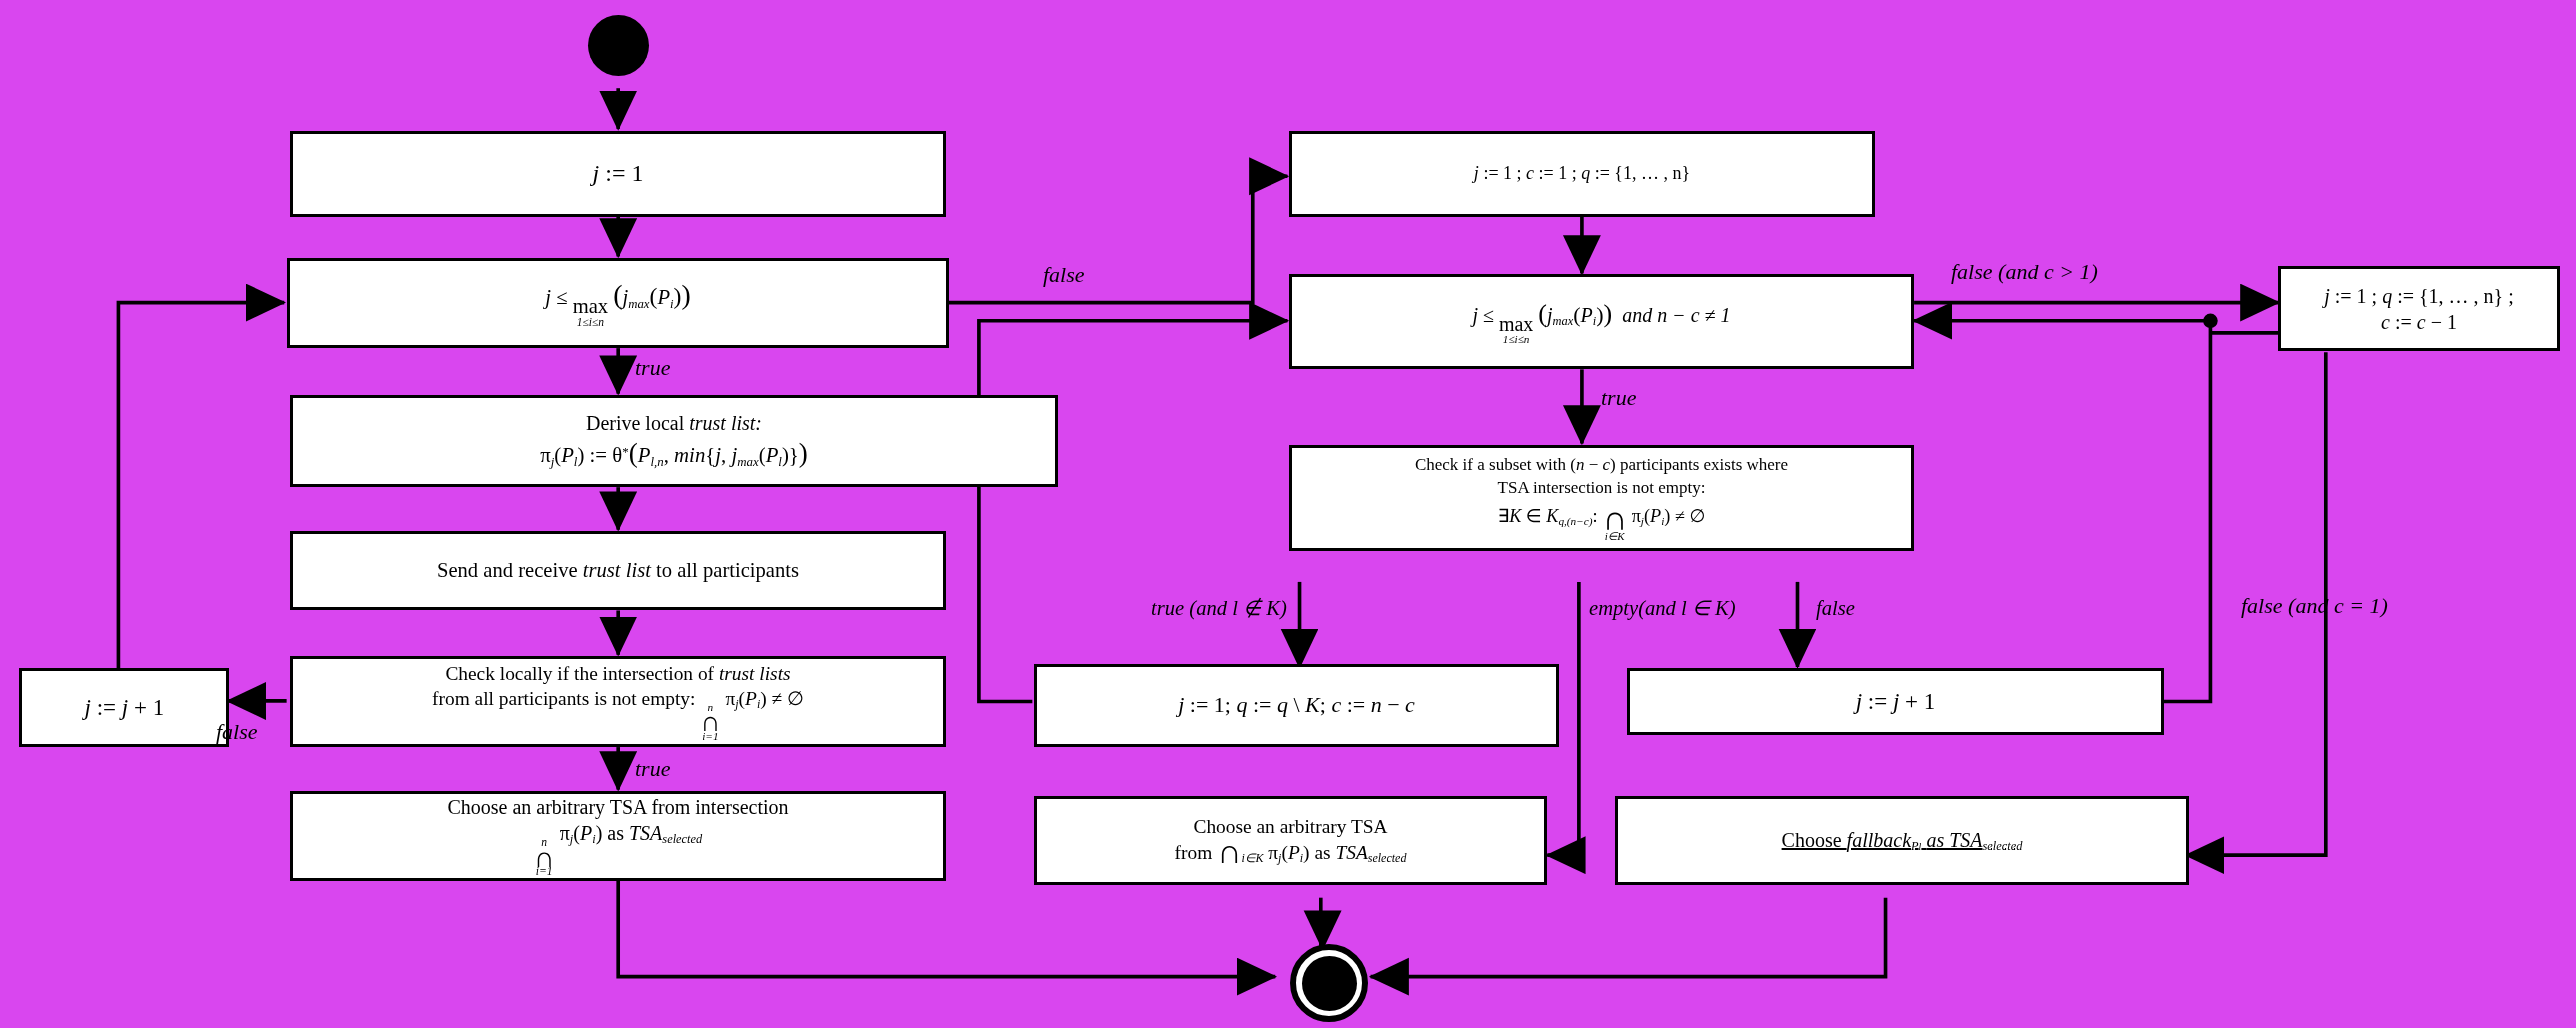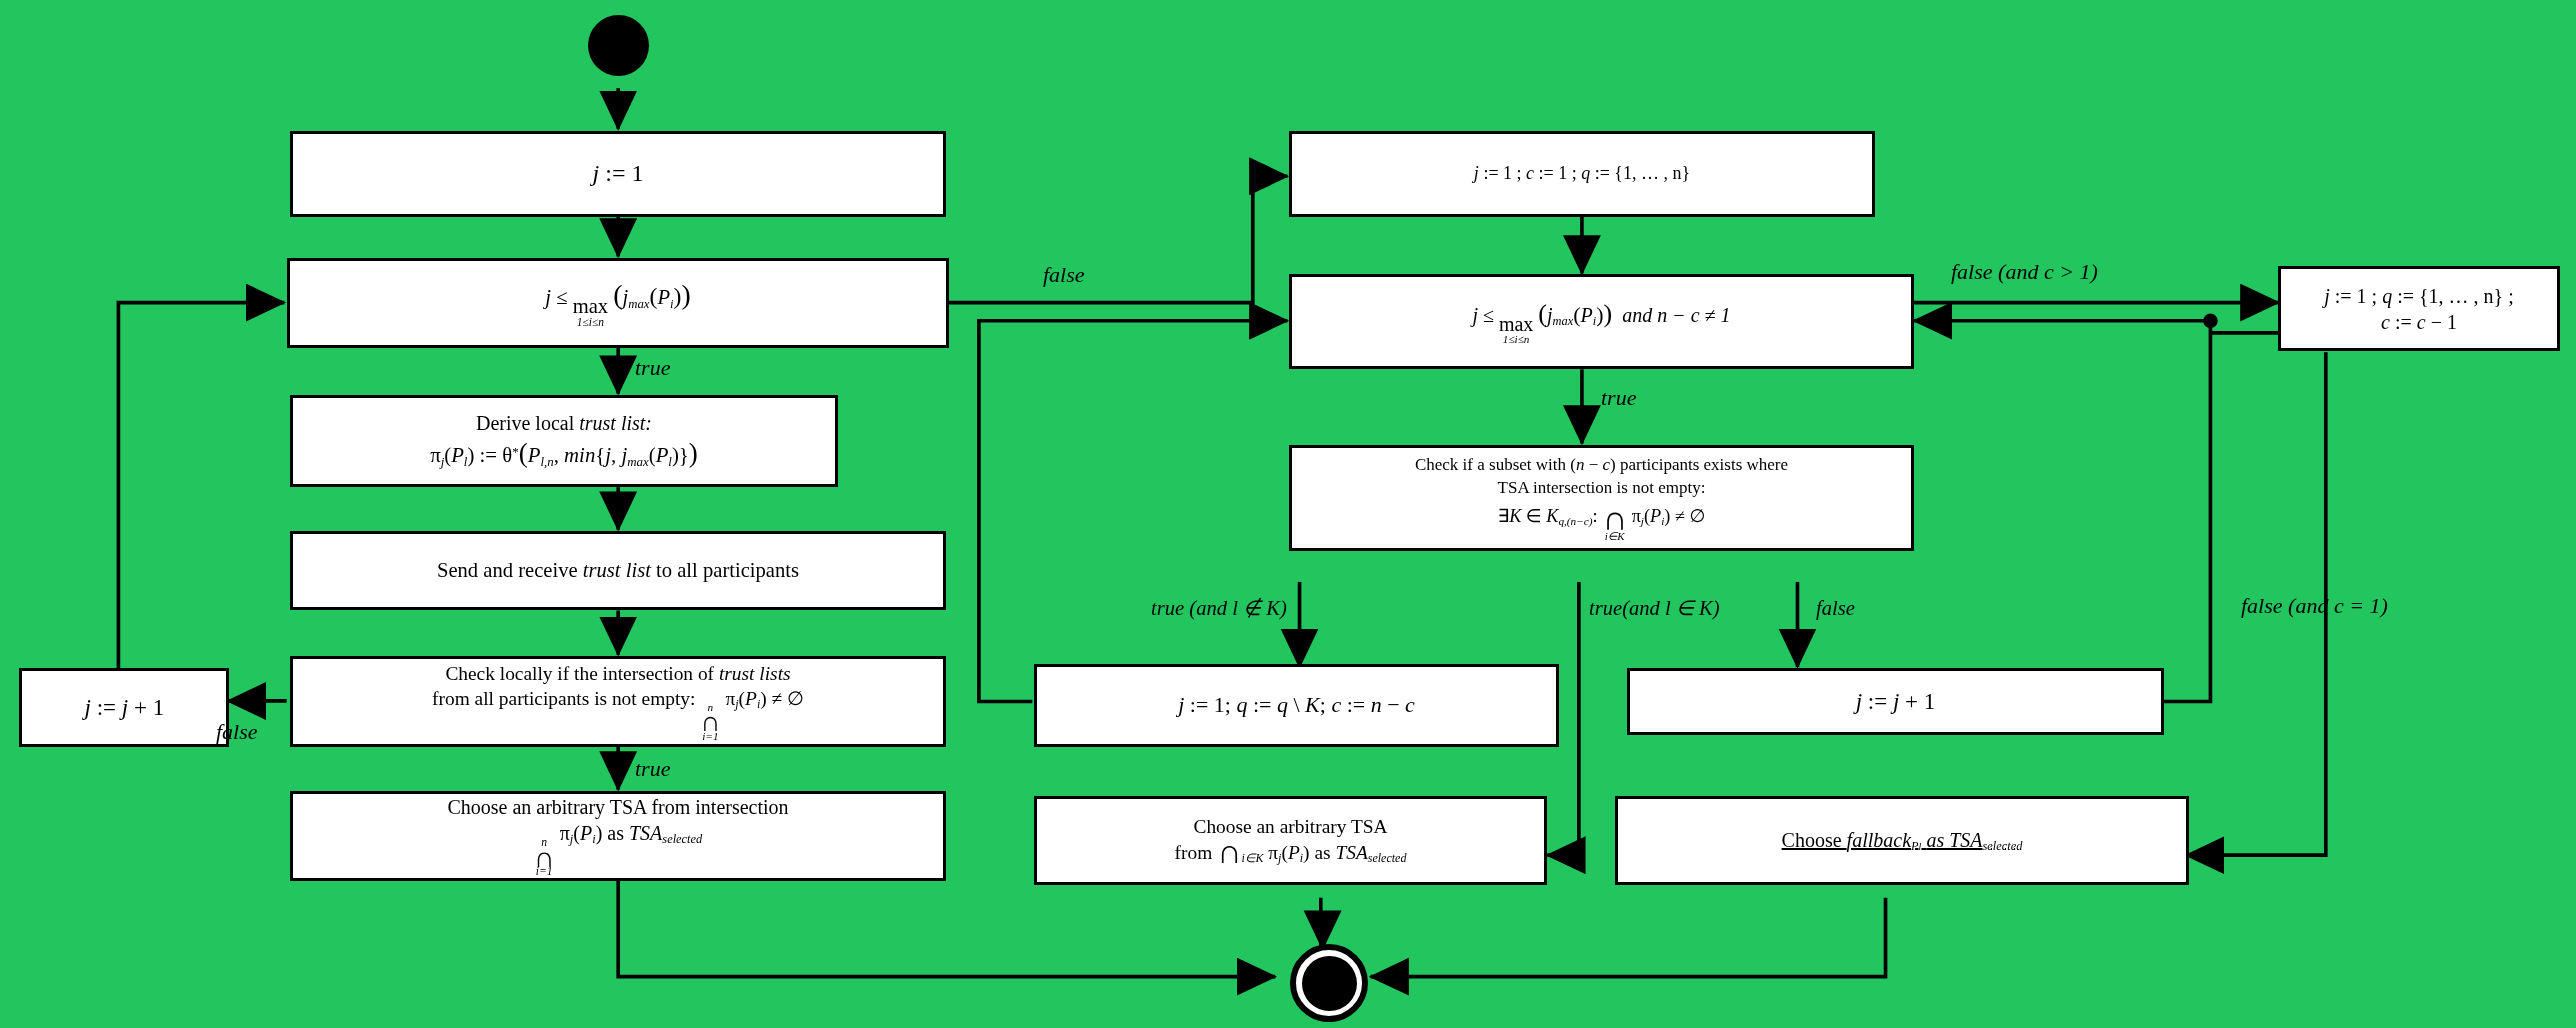--- a/index.html
+++ b/index.html
@@ -1,17 +1,17 @@
 <!DOCTYPE html>
 <html style="font-size:9.7px"><head>
 <meta charset="utf-8">
 <style>
   html,body{margin:0;padding:0;background:#ffffff;}
   body{width:2576px;height:1029px;font-family:"Liberation Serif",serif;}
-  #stage{position:relative;width:2576px;height:1029px;background:#22c55e;overflow:hidden;}
+  #stage{position:relative;width:2576px;height:1029px;background:#d946ef;overflow:hidden;}
   svg#wires{position:absolute;left:0;top:0;width:2576px;height:1029px;}
 
   .node{position:absolute;background:#fff;border:3px solid #000;box-sizing:border-box;
         display:flex;align-items:center;justify-content:center;text-align:center;}
   .node .txt{display:block;line-height:1.30;color:#000;padding:0 6px;}
 
   .lbl{position:absolute;color:#000;font-style:italic;white-space:nowrap;line-height:1;}
 
   .term{position:absolute;border-radius:50%;background:#000;}
   .term.end{background:#fff;border:6.7px solid #000;}
@@ -113,21 +113,21 @@
     <span class="txt" style="font-size:20.6px;">
       <i class="v">j</i> ≤
       <span class="opstack">
           <span class="top">max</span>
           <span class="bot">1≤i≤n</span>
         </span>
       <span style="font-size:1.35em;">(</span><i class="v">j</i><sub>max</sub><span style="font-size:1.15em;">(</span><i class="v">P</i><sub>i</sub><span style="font-size:1.15em;">)</span><span style="font-size:1.35em;">)</span>
     </span>
   </div>
 
-  <div class="node" style="left:290px;top:395px;width:548px;height:92px;">
+  <div class="node" style="left:290px;top:395px;width:768px;height:92px;">
     <span class="txt" style="font-size:20px;">
       Derive local <i class="v">trust list:</i><br>
       <span style="font-size:1.04em;">
         π<sub>j</sub><span class="up">(</span><i class="v">P</i><sub>l</sub><span class="up">)</span> <span class="up">:=</span> θ<span class="sb-up" style="vertical-align:.5em;">*</span><span style="font-size:1.3em;">(</span><i class="v">P</i><sub>l,n</sub>, <i class="v">min</i>{<i class="v">j</i>, <i class="v">j</i><sub>max</sub><span class="up">(</span><i class="v">P</i><sub>l</sub><span class="up">)</span>}<span style="font-size:1.3em;">)</span>
       </span>
     </span>
   </div>
 
   <div class="node" style="left:290px;top:531px;width:656px;height:79px;">
     <span class="txt" style="font-size:20.6px;">
@@ -240,18 +240,18 @@
   <div class="lbl" style="left:635px;top:758px;font-size:22px;">true</div>
 
   <div class="lbl" style="left:1601px;top:387px;font-size:22px;">true</div>
 
   <div class="lbl" style="left:1951px;top:261px;font-size:22px;">false (and c &gt; 1)</div>
 
   <div class="lbl" style="left:2241px;top:595px;font-size:22px;text-align:center;">false (and  c = 1)</div>
 
   <div class="lbl" style="left:1151px;top:598px;font-size:20.6px;">true (and l ∉ K)</div>
 
-  <div class="lbl" style="left:1589px;top:598px;font-size:20.6px;">true(and l ∈ K)</div>
+  <div class="lbl" style="left:1589px;top:598px;font-size:20.6px;">empty(and l ∈ K)</div>
 
   <div class="lbl" style="left:1816px;top:598px;font-size:20.6px;">false</div>
 
 </div>
 
 
 </body></html>

